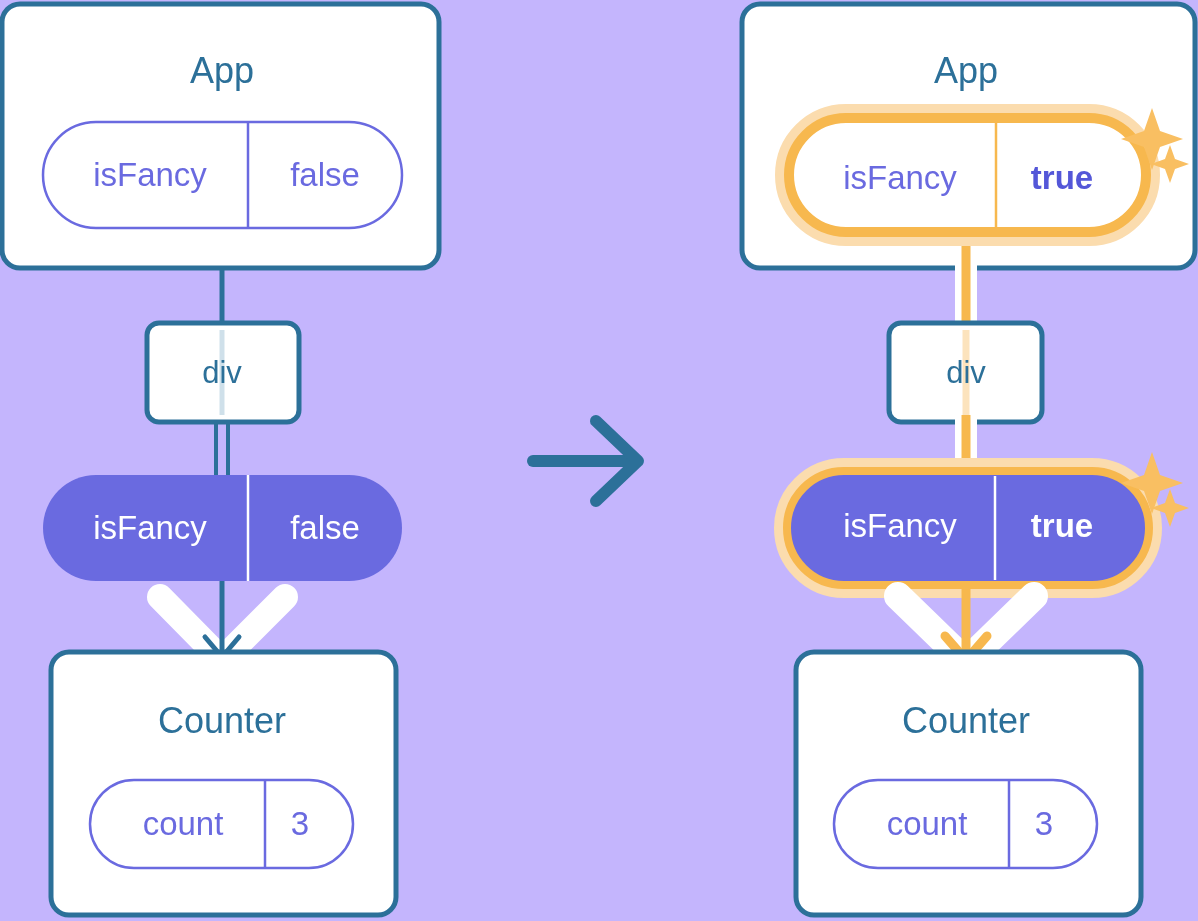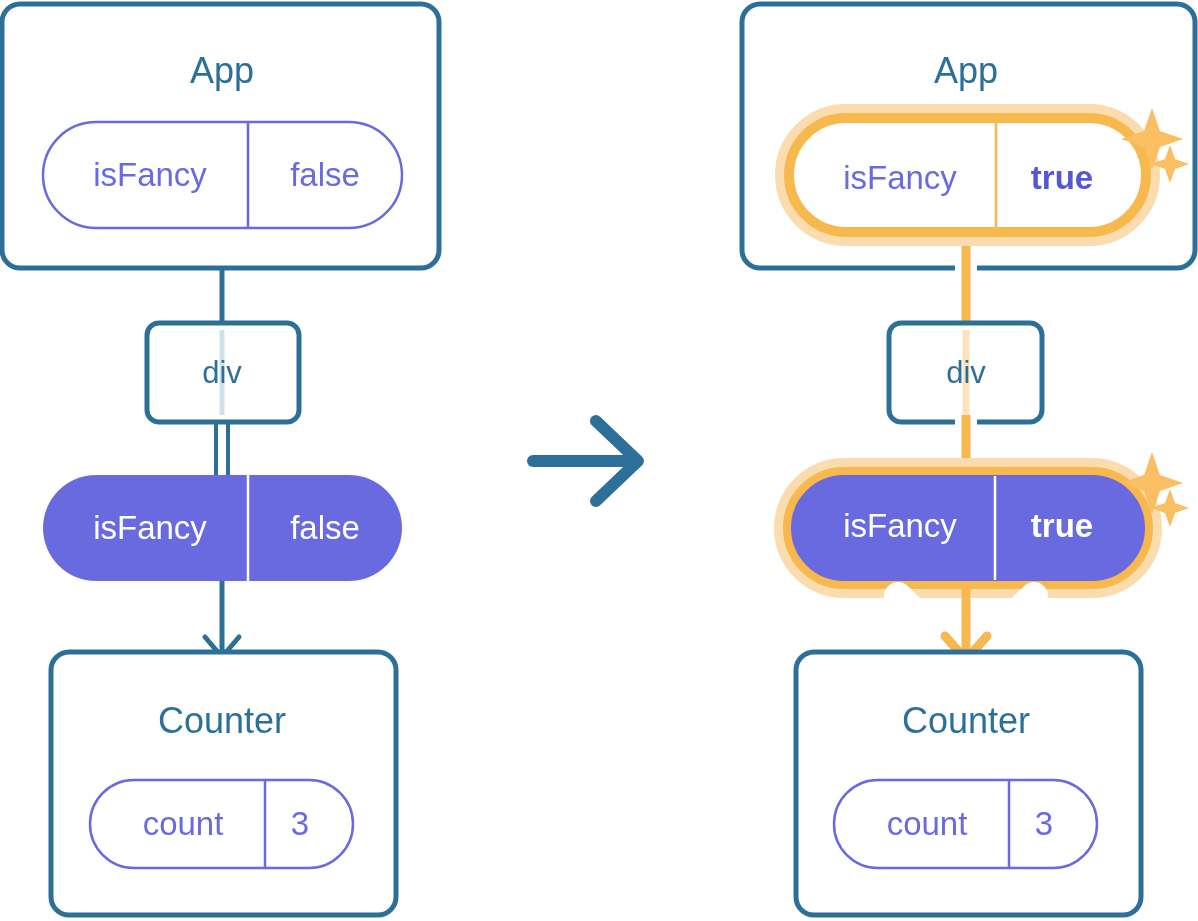--- a/index.html
+++ b/index.html
@@ -10,21 +10,21 @@
   body {
     width: 1198px;
     height: 921px;
     font-family: "Liberation Sans", sans-serif;
     overflow: hidden;
   }
   #stage {
     position: relative;
     width: 1198px;
     height: 921px;
-    background: #ffffff;
+    background: #c4b5fd;
   }
   svg.diagram {
     position: absolute;
     top: 0;
     left: 0;
     width: 1198px;
     height: 921px;
   }
   .box-title {
     font-family: "Liberation Sans", sans-serif;

